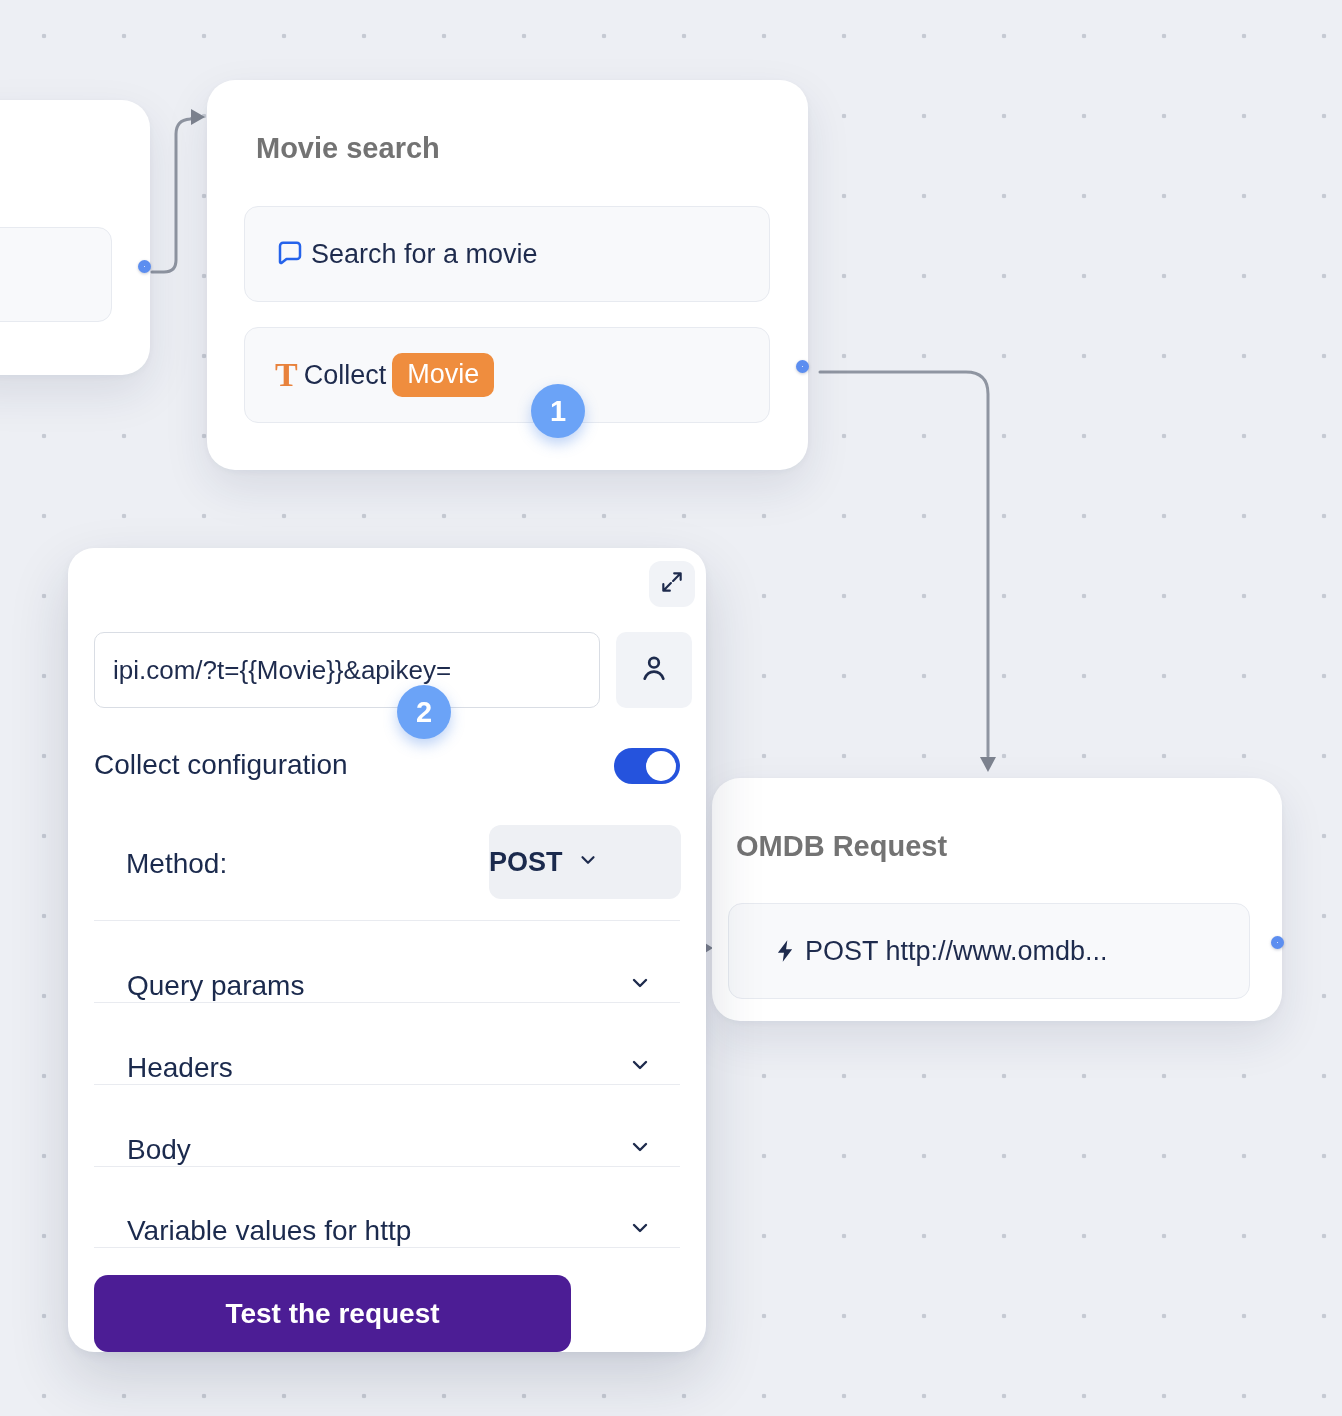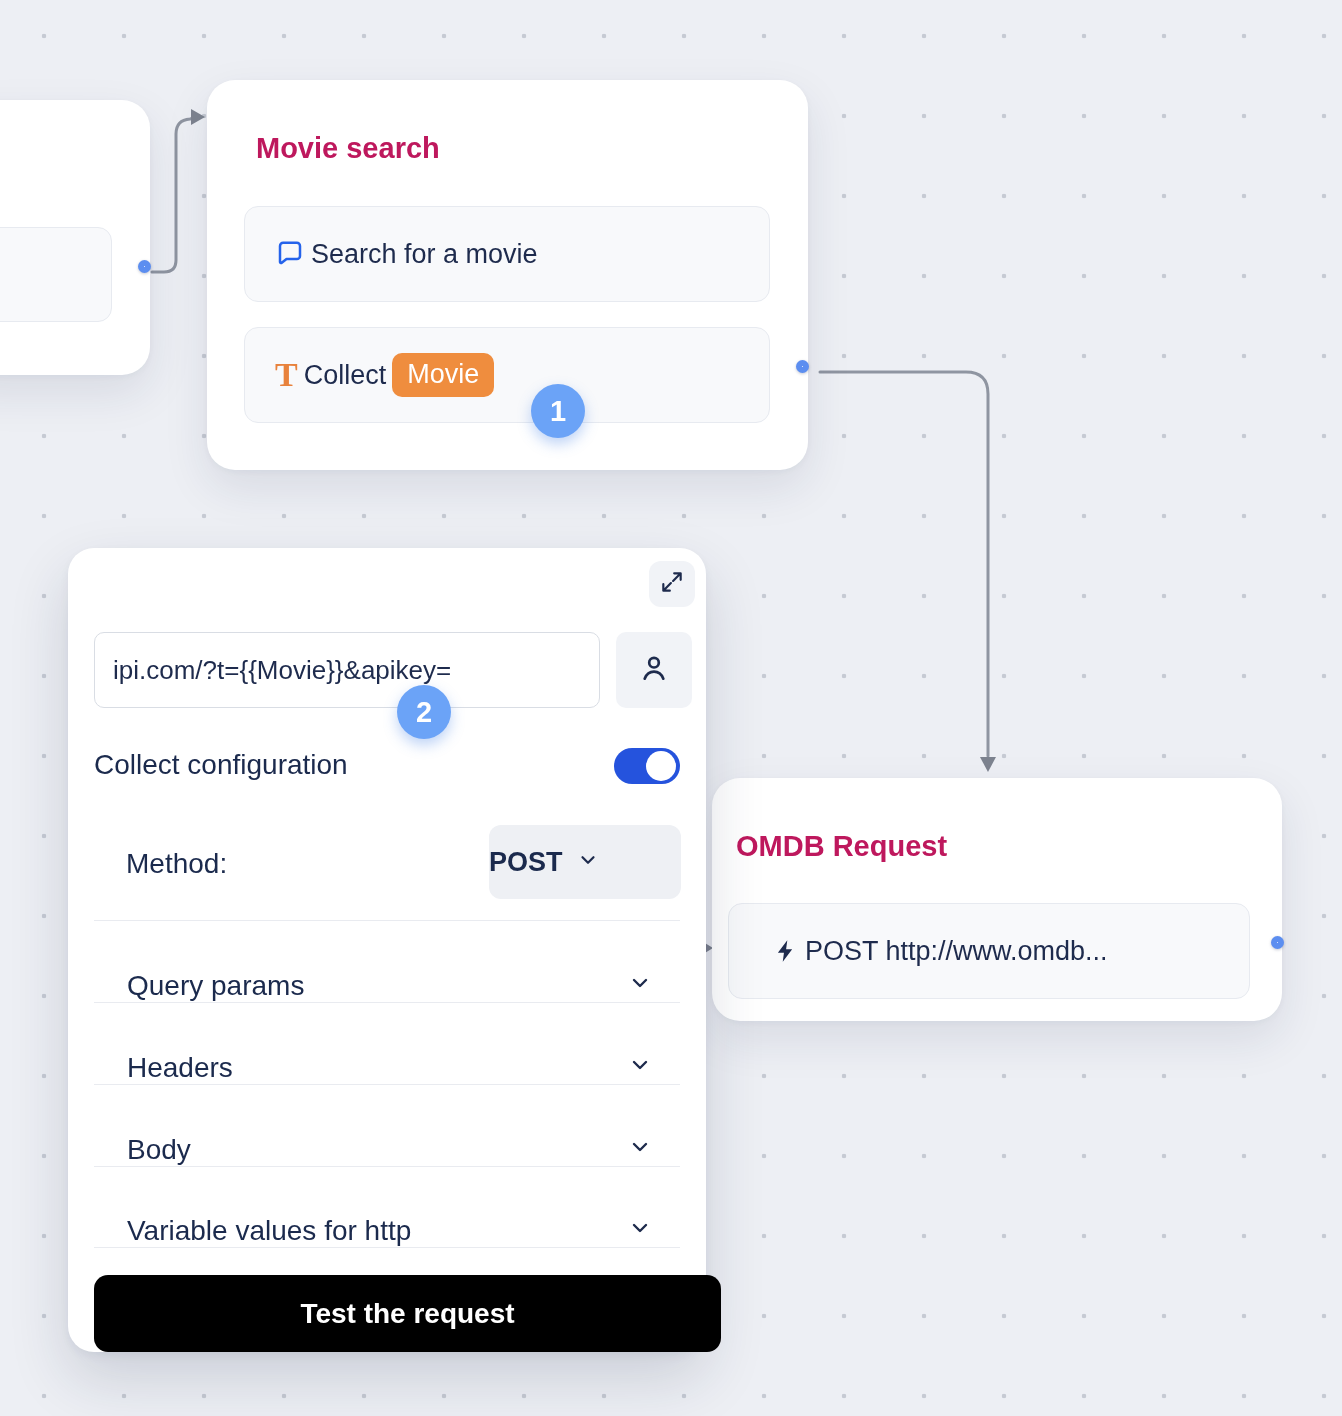--- a/index.html
+++ b/index.html
@@ -9,21 +9,21 @@
     background-color:#edeff4;
     background-image:radial-gradient(circle, #c6cad3 2px, transparent 2.6px);
     background-size:80px 80px;
     background-position:4px -4px;
   }
   svg.connector-layer{ position:absolute; inset:0; z-index:1; }
   .card{
     position:absolute; background:#fff; border-radius:28px; z-index:2;
     box-shadow:0 18px 45px rgba(28,40,80,.10), 0 2px 6px rgba(28,40,80,.04);
   }
-  .node-title{ position:absolute; font-size:29px; font-weight:700; color:#be185d; }
+  .node-title{ position:absolute; font-size:29px; font-weight:700; color:#737373; }
   .node-row{
     position:absolute; display:flex; align-items:center; gap:6px;
     background:#f8f9fb; border:1.5px solid #e7eaf0; border-radius:14px;
     font-size:27px; color:#1e2b4d; padding:0 30px; white-space:nowrap; overflow:hidden;
   }
   .row-icon{ display:flex; align-items:center; justify-content:center; flex:0 0 auto; }
   .t-icon{ font-family:"Liberation Serif","DejaVu Serif",serif; font-size:34px; font-weight:600; color:#e8823c; line-height:1; }
   .badge{
     background:#ef8d3e; color:#fff; border-radius:10px; padding:7px 15px;
     font-size:27px; line-height:1.1;
@@ -77,22 +77,22 @@
     gap:14px; font-size:27px; font-weight:600; color:#1b2a4d; cursor:pointer;
   }
   .sections{ position:absolute; left:26px; top:372px; width:586px; }
   .section-row{
     height:82px; display:flex; align-items:flex-end; justify-content:space-between;
     padding:0 28px 0 33px; border-top:1px solid #e9ebf0;
     font-size:28px; color:#1b2a4d; cursor:pointer;
   }
   .section-row:last-child{ border-bottom:1px solid #e9ebf0; }
   .test-btn{
-    position:absolute; left:26px; top:727px; width:627px; height:77px;
-    background:#000000; border:none; border-radius:14px;
+    position:absolute; left:26px; top:727px; width:477px; height:77px;
+    background:#4c1d95; border:none; border-radius:14px;
     color:#fff; font-size:28px; font-weight:700; font-family:inherit; cursor:pointer;
   }
 </style>
 </head>
 <body>
 
 <div class="canvas">
 
   <svg class="connector-layer" width="1342" height="1416" viewBox="0 0 1342 1416">
     <g stroke="#8f95a1" stroke-width="3" fill="none" stroke-linecap="round">

